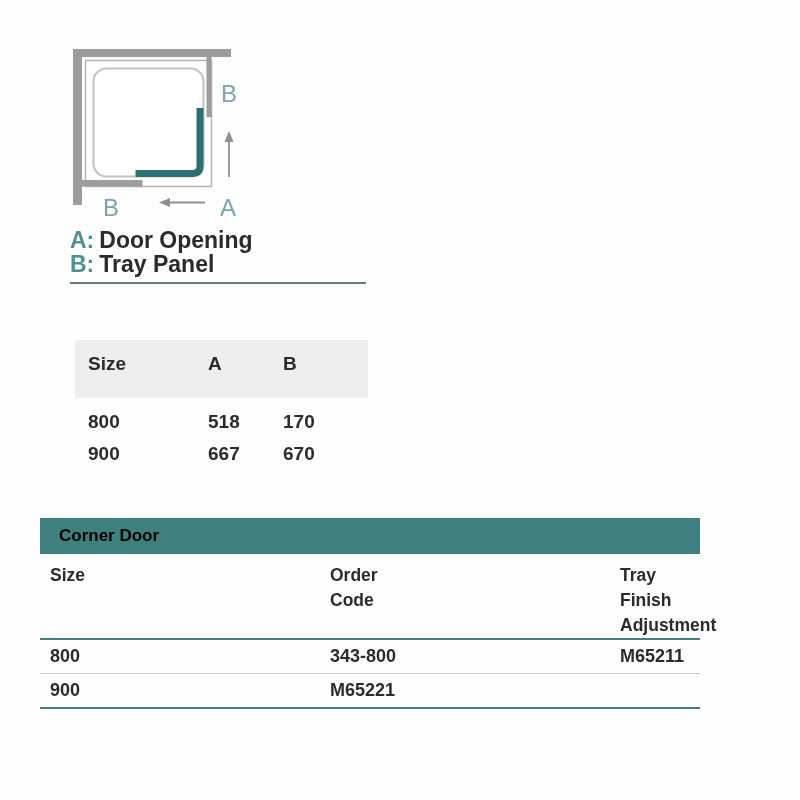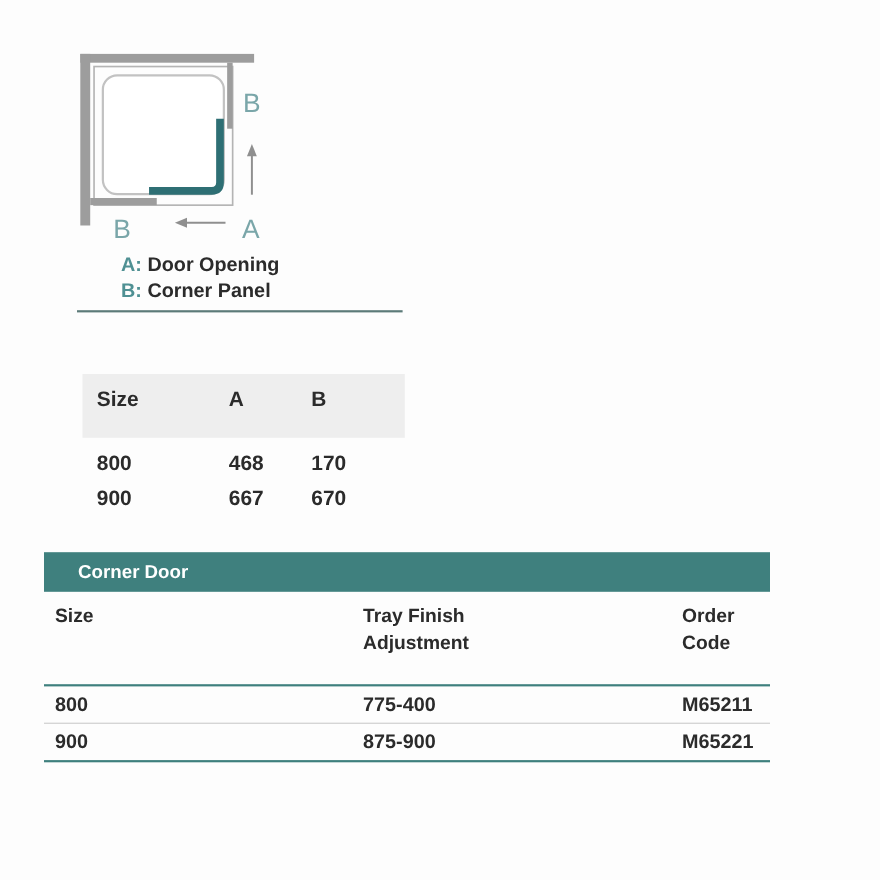--- a/index.html
+++ b/index.html
@@ -6,39 +6,39 @@
   body{
     width:800px;height:800px;position:relative;background:#fdfdfd;
     font-family:"Liberation Sans", sans-serif;color:#2b2b2b;overflow:hidden;
   }
   #page{position:absolute;inset:0;}
 
   
   .diagram-svg{position:absolute;left:40px;top:30px;}
 
   
-  .legend{position:absolute;left:70px;top:228px;font-size:18px;font-weight:700;line-height:24px;margin-left:40px;}
+  .legend{position:absolute;left:70px;top:228px;font-size:23px;font-weight:700;line-height:24px;}
   .legend .prefix{color:#4f9093;margin-right:5px;}
   .legend-divider{position:absolute;left:70px;top:282px;width:296px;height:2px;background:#5c7b79;}
 
   
   .size-table{position:absolute;left:75px;top:340px;width:293px;font-size:19px;font-weight:700;}
   .size-table .st-header{
     background:#eeeeee;height:58px;display:grid;grid-template-columns:133px 75px 85px;
     align-items:start;padding-top:13px;box-sizing:border-box;
   }
   .size-table .st-header > div:first-child{padding-left:13px;}
   .size-table .st-body{padding-top:8px;}
   .size-table .st-row{display:grid;grid-template-columns:133px 75px 85px;height:32px;align-items:center;}
   .size-table .st-row > div:first-child{padding-left:13px;}
 
   
   .order-table{position:absolute;left:40px;top:502px;width:660px;}
-  .ot-titlebar{height:36px;background:#3f807e;color:#ffffff;font-size:17px;font-weight:600;
-    line-height:36px;padding-left:31px;box-sizing:border-box;}
+  .ot-titlebar{height:36px;background:#3f807e;color:#000000;font-size:17px;font-weight:600;
+    line-height:36px;padding-left:19px;box-sizing:border-box;margin-top:16px;}
   .ot-header{display:grid;grid-template-columns:280px 290px 90px;height:84px;
     padding-top:9px;box-sizing:border-box;font-size:17.5px;font-weight:700;line-height:25px;}
   .ot-header > div{padding-left:10px;}
   .ot-body{border-top:2px solid #3f807e;border-bottom:2px solid #3f807e;}
   .ot-row{display:grid;grid-template-columns:280px 290px 90px;height:33px;align-items:center;
     font-size:18px;font-weight:700;}
   .ot-row > div{padding-left:10px;}
   .ot-row:first-child{border-bottom:1px solid #cbcbcb;}
 
   .diagram-label{font-family:"Liberation Sans",sans-serif;font-size:24px;fill:#7aa6a9;}
@@ -74,68 +74,67 @@
     <text class="diagram-label" x="229" y="102" text-anchor="middle">B</text>
     <text class="diagram-label" x="228" y="216" text-anchor="middle">A</text>
     <text class="diagram-label" x="111" y="216" text-anchor="middle">B</text>
   </svg>
 
   <div class="legend">
     <div>
       <span class="prefix">A:</span><span>Door Opening</span>
     </div>
     <div>
-      <span class="prefix">B:</span><span>Corner Panel</span>
+      <span class="prefix">B:</span><span>Tray Panel</span>
     </div>
   </div>
   <div class="legend-divider"></div>
 
   <div class="size-table">
     <div class="st-header">
       <div>Size</div>
       <div>A</div>
       <div>B</div>
     </div>
     <div class="st-body">
       <div class="st-row">
         <div>800</div>
-        <div>468</div>
+        <div>518</div>
         <div>170</div>
       </div>
       <div class="st-row">
         <div>900</div>
         <div>667</div>
         <div>670</div>
       </div>
     </div>
   </div>
 
   <div class="order-table">
     <div class="ot-titlebar">Corner Door</div>
     <div class="ot-header">
       <div>
         <div>Size</div>
         <div></div>
       </div>
       <div>
+        <div>Order</div>
+        <div>Code</div>
+      </div>
+      <div>
         <div>Tray Finish</div>
         <div>Adjustment</div>
-      </div>
-      <div>
-        <div>Order</div>
-        <div>Code</div>
       </div>
     </div>
     <div class="ot-body">
       <div class="ot-row">
         <div>800</div>
-        <div>775-400</div>
+        <div>343-800</div>
         <div>M65211</div>
       </div>
       <div class="ot-row">
         <div>900</div>
-        <div>875-900</div>
         <div>M65221</div>
       </div>
     </div>
   </div>
 
 </div>
 
 </body></html>

